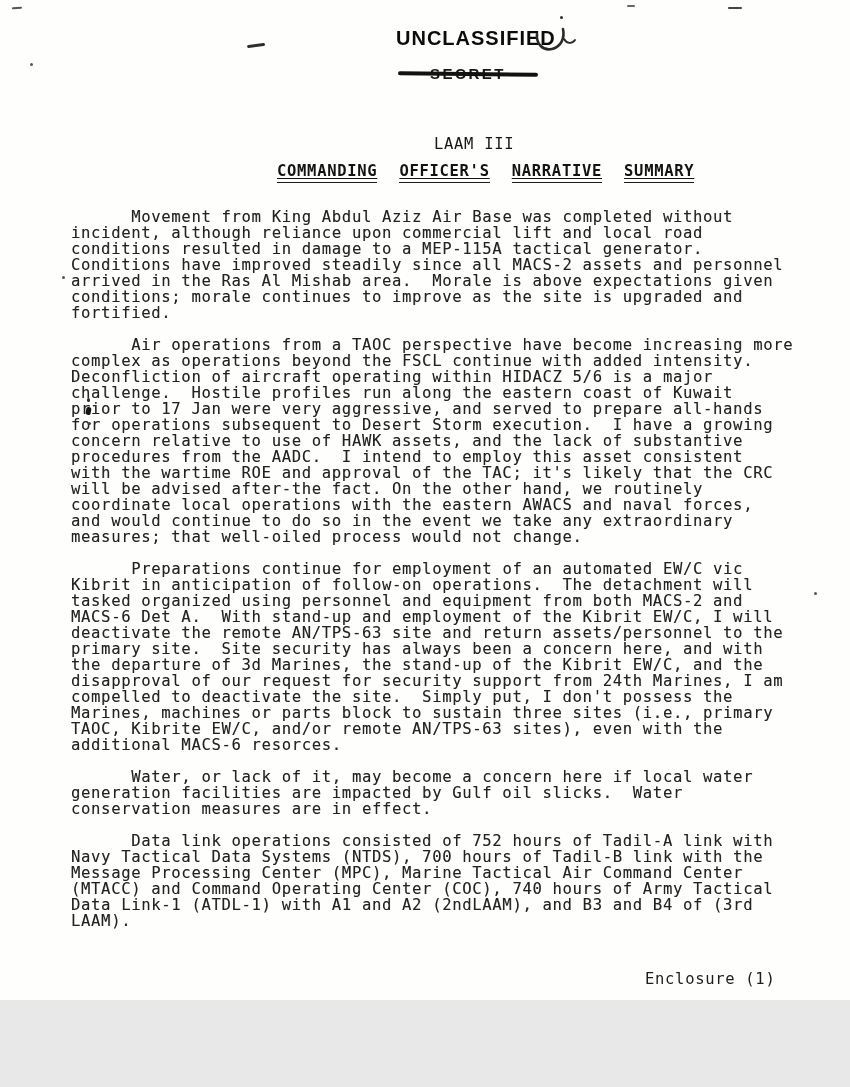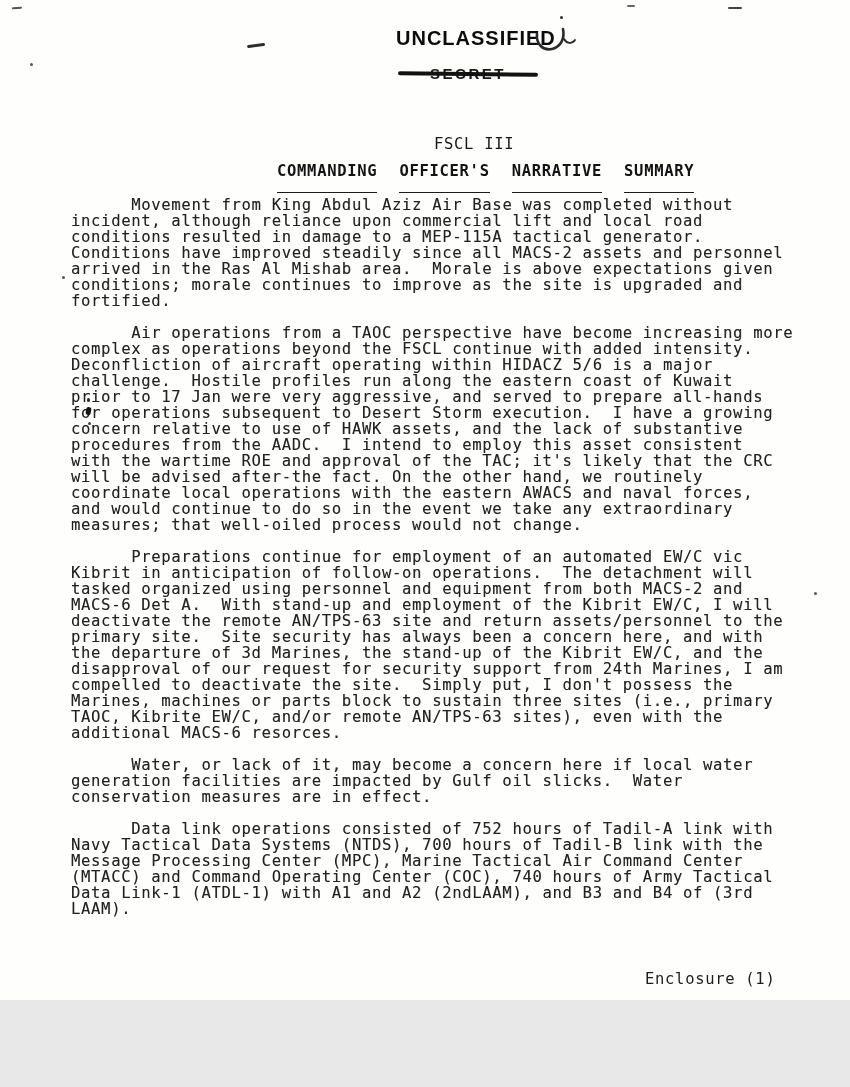--- a/index.html
+++ b/index.html
@@ -52,36 +52,37 @@
     font-size:15.5px;letter-spacing:0.7px;color:#171717;
   }
   .section-title{
     position:absolute;left:277px;top:162px;
     font-size:15.5px;font-weight:bold;letter-spacing:0.7px;color:#131313;
     white-space:nowrap;
   }
   .section-title .w{
     display:inline-block;
     margin-right:12px;
+    text-decoration:underline;
     text-underline-offset:2px;
     border-bottom:1.5px solid #1b1b1b;
-    padding-bottom:12px;
+    padding-bottom:2px;
   }
   .section-title .w:last-child{margin-right:12px;text-align:center;}
   
   .body-text{
     position:absolute;left:71px;top:197px;width:750px;
     font-size:15.5px;
     line-height:16px;
     letter-spacing:0.7px;
     color:#222;
     text-shadow:0.3px 0.3px 0 rgba(40,40,40,0.35);
   }
   .body-text p{
-    margin:0 0 16px 0;
+    margin:12px 0 16px 0;
     white-space:pre-wrap;
   }
   
   .enclosure{position:absolute;left:645px;top:970px;font-size:15.5px;letter-spacing:0.7px;color:#1d1d1d;}
   .page-number{position:absolute;left:464px;top:1004px;font-size:15.5px;color:#1d1d1d;}
   
   .art{position:absolute;background:#2d2d2d;border-radius:1.5px;}
   .squiggle{position:absolute;left:534px;top:25px;}
 </style>
 </head>
@@ -95,21 +96,21 @@
     <path d="M3,9 C2,19 9,26 18,24 C27,22 31,13 29,4" fill="none" stroke="#2a2a2a" stroke-width="2.6" stroke-linecap="round"></path>
     <path d="M30,14 C33,19 38,19 41,15" fill="none" stroke="#2a2a2a" stroke-width="2" stroke-linecap="round"></path>
     <circle cx="20" cy="-6" r="0" fill="#2a2a2a"></circle>
   </svg>
 
   <div class="stamp top-stamp">
     <span class="stamp-word">SECRET</span>
     <span class="strike"></span>
   </div>
 
-  <div class="part-title">FSCL III</div>
+  <div class="part-title">LAAM III</div>
 
   <div class="section-title">
     <span class="w">COMMANDING</span>
     <span class="w">OFFICER'S</span>
     <span class="w">NARRATIVE</span>
     <span class="w">SUMMARY</span>
   </div>
 
   <div class="body-text">
     <p>      Movement from King Abdul Aziz Air Base was completed without

